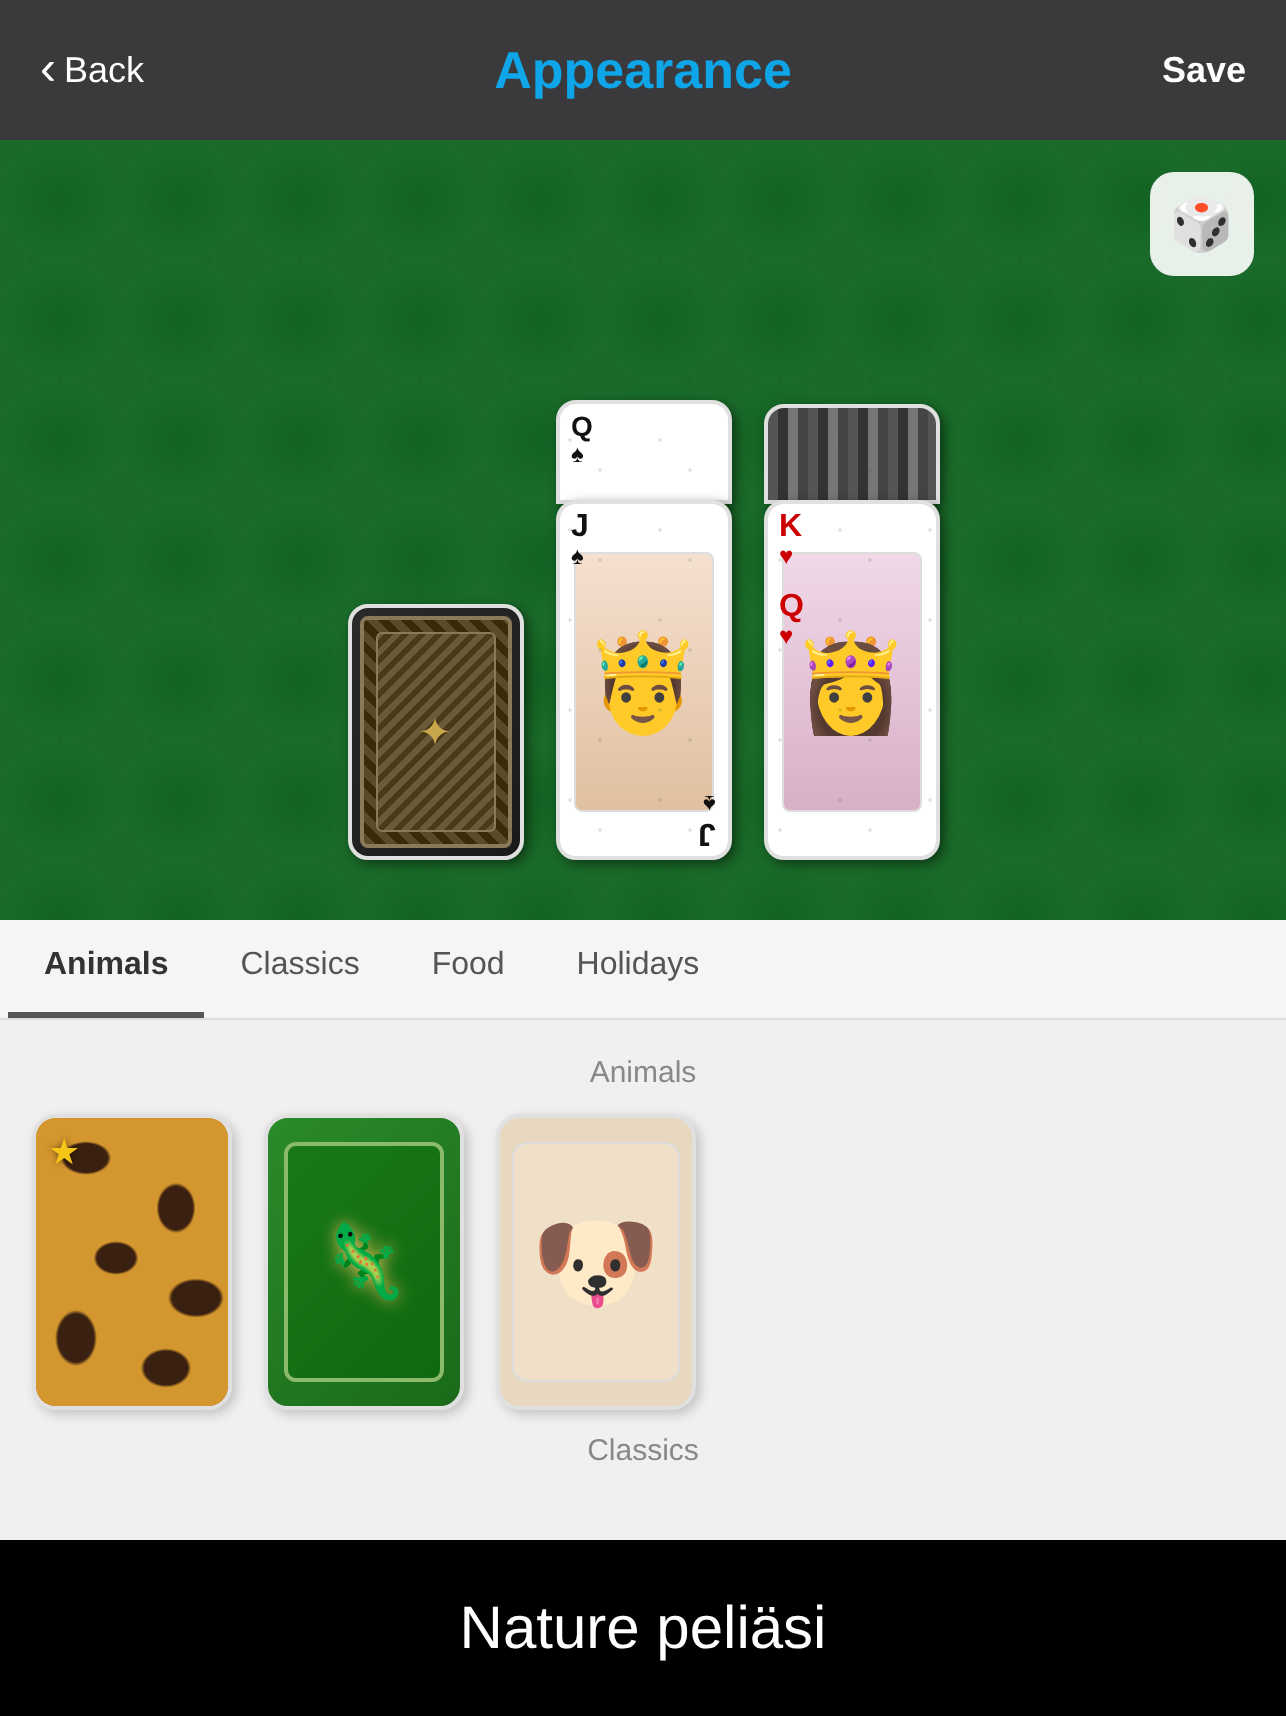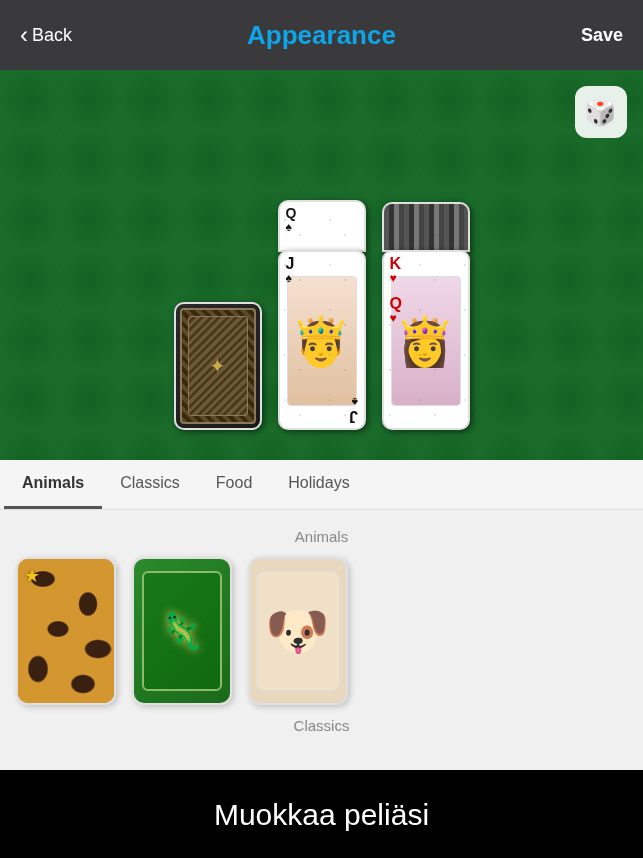--- a/index.html
+++ b/index.html
@@ -427,14 +427,14 @@
         <span>🐶</span>
       </div>
     </div>
 
   </div>
 
   <div class="section-label">Classics</div>
 </div>
 
 <div class="bottom-bar">
-  <div class="bottom-text">Muokkaa peliäsi</div>
+  <div class="bottom-text">Nature peliäsi</div>
 </div>
 
 </body></html>

